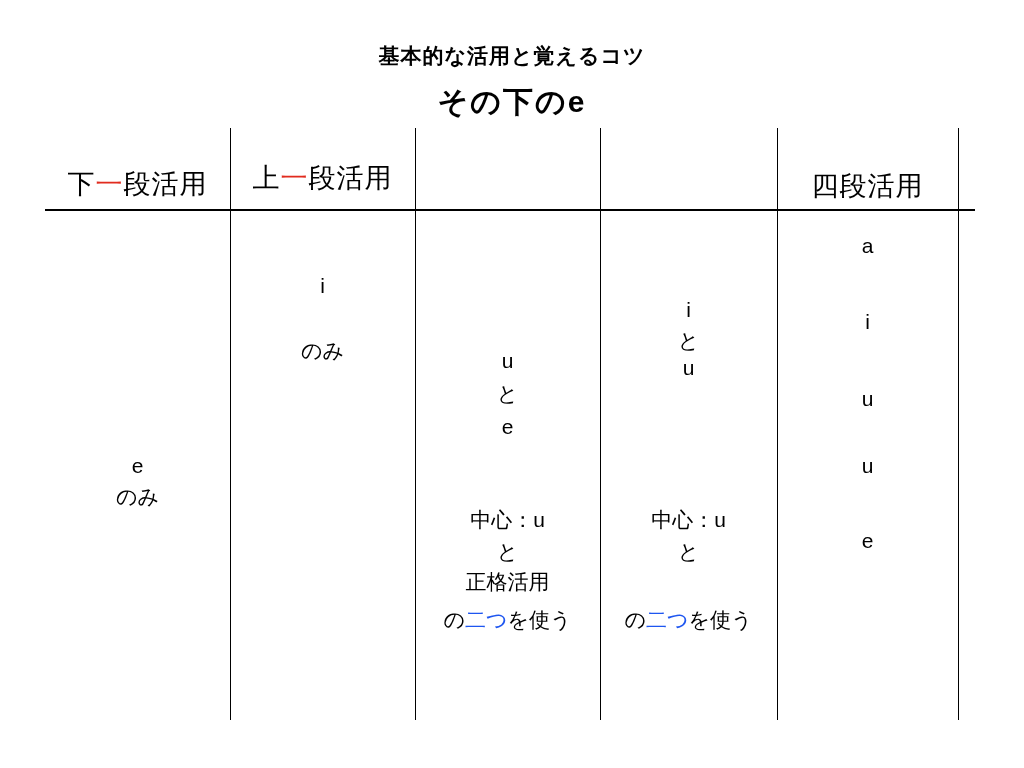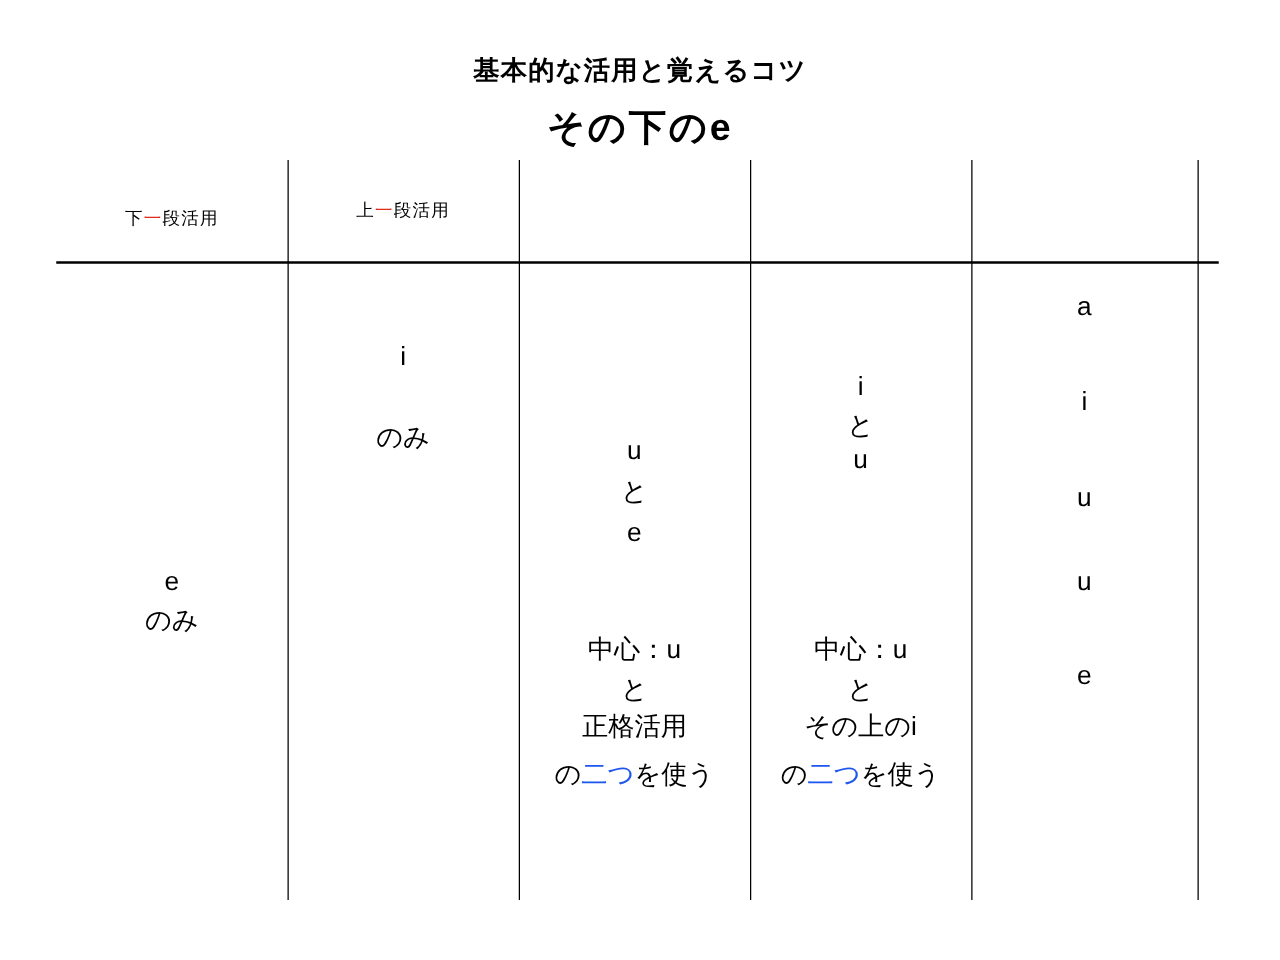--- a/index.html
+++ b/index.html
@@ -21,21 +21,21 @@
     background: #000000;
   }
   .vline {
     position: absolute; top: 128px; height: 592px; width: 1px;
     background: #000000;
   }
 
   .col { position: absolute; top: 0; height: 768px; }
   .col .header {
     position: absolute; left: 0; width: 100%; text-align: center;
-    font-size: 14px; letter-spacing: 1px; white-space: nowrap;
+    font-size: 27px; letter-spacing: 1px; white-space: nowrap;
   }
   .col .line {
     position: absolute; left: 0; width: 100%; text-align: center;
     font-size: 21px; line-height: 1.3; white-space: nowrap;
   }
 </style>
 </head>
 <body>
 
 <div class="slide">
@@ -71,25 +71,25 @@
     <div class="line" style="top:568px">正格活用</div>
     <div class="line" style="top:606px"><span>の</span><span style="color: rgb(30, 86, 240);">二つ</span><span>を使う</span></div>
   </div>
 
   <div class="col" style="left:600px;width:177px">
     <div class="line" style="top:296px">i</div>
     <div class="line" style="top:327px">と</div>
     <div class="line" style="top:354px">u</div>
     <div class="line" style="top:506px">中心：u</div>
     <div class="line" style="top:538px">と</div>
-    <div class="line" style="top:568px">その上のi</div>
     <div class="line" style="top:606px"><span>の</span><span style="color: rgb(30, 86, 240);">二つ</span><span>を使う</span></div>
   </div>
 
   <div class="col" style="left:777px;width:181px">
+    <div class="header" style="top:168px"><span>四段活用</span><span></span><span></span></div>
     <div class="line" style="top:232px">a</div>
     <div class="line" style="top:308px">i</div>
     <div class="line" style="top:385px">u</div>
     <div class="line" style="top:452px">u</div>
     <div class="line" style="top:527px">e</div>
   </div>
 
 </div>
 
 </body></html>

